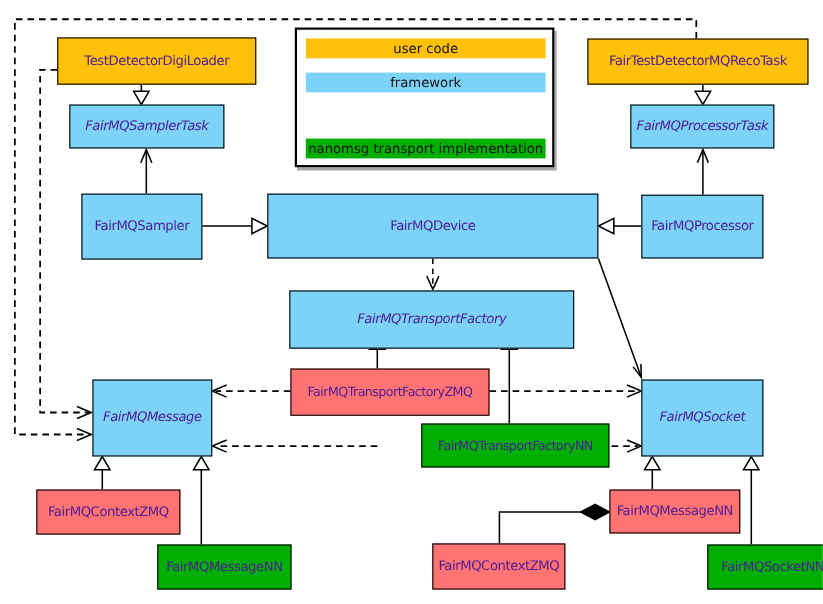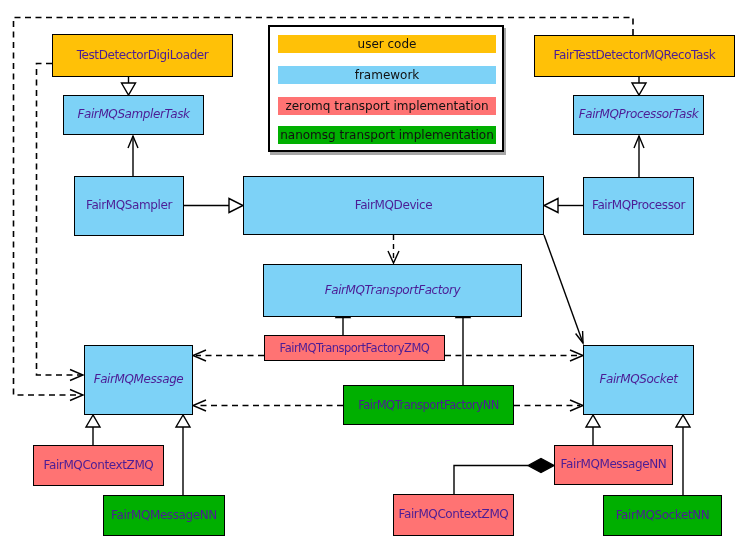--- a/index.html
+++ b/index.html
@@ -14,21 +14,21 @@
   }
   .lbl{
     font-size:12px;font-weight:normal;color:#4c1d95;letter-spacing:-0.4px;
     white-space:nowrap;line-height:1.1;
   }
   .abstract .lbl{font-style:italic;}
   .tight .lbl{font-size:11.5px;letter-spacing:-0.5px;}
   .cat-user{background:#FFC107;}
   .cat-framework{background:#7DD2F7;}
   .cat-zeromq{background:#FF7373;}
-  .cat-nanomsg{background:#00AF00;}
+  .cat-nanomsg{background:#00AF00;margin-left:40px;}
   #legend{
     position:absolute;left:268px;top:25px;width:236px;height:127px;
     box-sizing:border-box;border:2px solid #000;background:#fff;
     box-shadow:2px 3px 0 rgba(0,0,0,0.35);
   }
   .legend-bar{
     position:absolute;left:8px;width:218px;height:18px;
     display:flex;align-items:center;justify-content:center;
     font-size:12px;color:#111;white-space:nowrap;
   }
@@ -142,21 +142,20 @@
 
     <g>
       <polyline points="454,494 454,465.5 528,465.5"></polyline>
       <polygon points="528,465.5 541,458.5 554,465.5 541,472.5" fill="#000"></polygon>
     </g>
   </svg>
 
   <div id="legend">
     <div class="legend-bar" style="top: 8px; background-color: rgb(255, 193, 7);">user code</div>
     <div class="legend-bar" style="top: 39px; background-color: rgb(125, 210, 247);">framework</div>
-    <div class="legend-bar" style="top: 70px; background-color: rgb(255, 115, 115);">zeromq transport implementation</div>
     <div class="legend-bar" style="top: 99px; background-color: rgb(0, 175, 0);">nanomsg transport implementation</div>
   </div>
 
   <div class="box cat-user" style="left:52px;top:34px;width:181px;height:43px">
     <span class="lbl">TestDetectorDigiLoader</span>
   </div>
 
   <div class="box cat-user" style="left:534px;top:35px;width:201px;height:42px">
     <span class="lbl">FairTestDetectorMQRecoTask</span>
   </div>
@@ -178,21 +177,21 @@
   </div>
 
   <div class="box cat-framework" style="left:583px;top:177px;width:111px;height:58px">
     <span class="lbl">FairMQProcessor</span>
   </div>
 
   <div class="box cat-framework abstract" style="left:263px;top:264px;width:259px;height:53px">
     <span class="lbl">FairMQTransportFactory</span>
   </div>
 
-  <div class="box cat-zeromq tight" style="left:264px;top:335px;width:181px;height:26px">
+  <div class="box cat-zeromq tight" style="left:264px;top:335px;width:181px;height:43px">
     <span class="lbl">FairMQTransportFactoryZMQ</span>
   </div>
 
   <div class="box cat-nanomsg tight" style="left:343px;top:385px;width:171px;height:40px">
     <span class="lbl">FairMQTransportFactoryNN</span>
   </div>
 
   <div class="box cat-framework abstract" style="left:84px;top:345px;width:109px;height:70px">
     <span class="lbl">FairMQMessage</span>
   </div>

